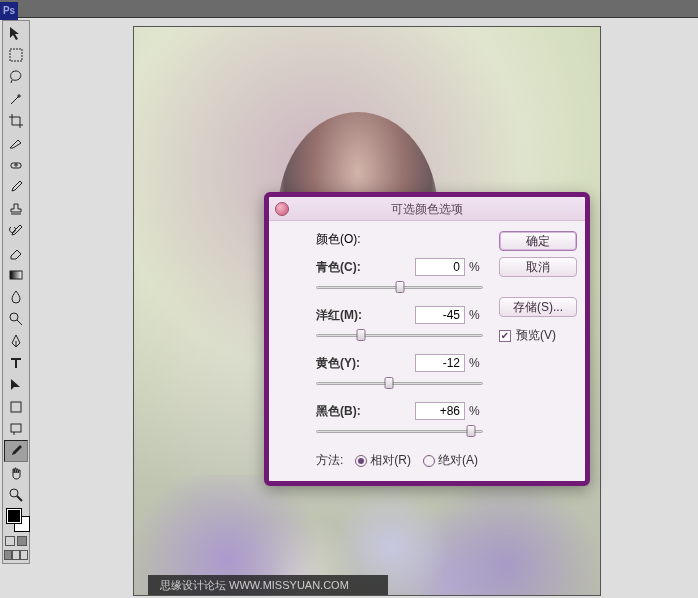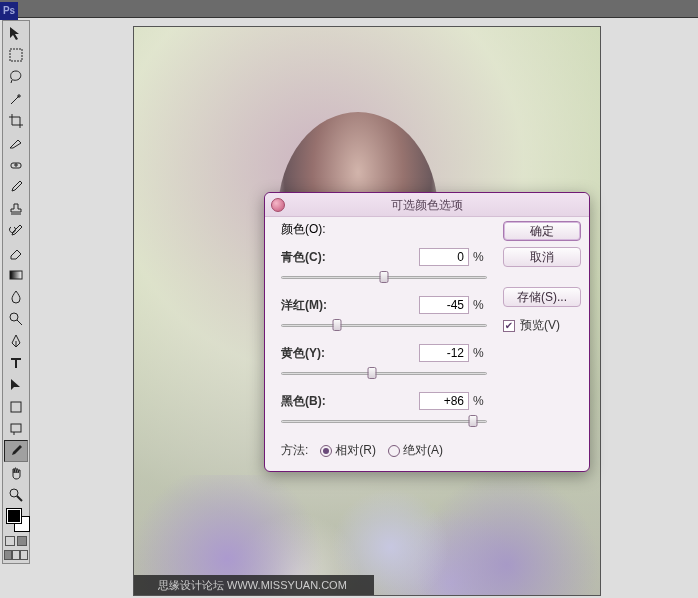--- a/index.html
+++ b/index.html
@@ -38,26 +38,26 @@
 }
 .wm-logo { position: absolute; left: 155px; top: 385px; width: 60px; height: 55px; }
 .wm-leaf1 { position: absolute; left: 24px; top: 0; width: 18px; height: 36px; border-radius: 0 100% 0 100%; background: #1f6e2f; transform: rotate(18deg); }
 .wm-leaf2 { position: absolute; left: 10px; top: 10px; width: 20px; height: 34px; border-radius: 0 100% 0 100%; background: #c7212e; transform: rotate(-6deg); }
 .wm-leaf3 { position: absolute; left: 2px; top: 26px; width: 34px; height: 22px; border-radius: 100% 0 100% 0; background: #f3c21b; transform: rotate(10deg); }
 .wm-text { position: absolute; left: 218px; top: 398px; font-size: 18px; color: #3a4f9b; letter-spacing: 2px; }
 .wm-blue { color: #3a4f9b; }
 .wm-orange { color: #d87a1a; }
 .wm-url { position: absolute; left: 275px; top: 404px; font-size: 11px; color: #555; }
 .wm-sub { position: absolute; left: 215px; top: 420px; font-size: 12px; color: #333; }
-.footer-bar { position: absolute; left: 0; bottom: 0; height: 20px; background: rgba(40,40,40,0.85); color: #ccc; font-size: 11px; padding: 3px 24px; width: 240px; }
-
-.dialog { position: absolute; left: 264px; top: 192px; width: 326px; background: #f5f0f5; border: 1px solid #701a75; border-radius: 6px; box-shadow: 0 4px 16px rgba(0,0,0,0.35); font-size: 12px; }
+.footer-bar { position: absolute; left: 14px; bottom: 0; height: 20px; background: rgba(40,40,40,0.85); color: #ccc; font-size: 11px; padding: 3px 12px; width: 240px; }
+
+.dialog { position: absolute; left: 264px; top: 192px; width: 326px; background: #f5f0f5; border: 5px solid #701a75; border-radius: 6px; box-shadow: 0 4px 16px rgba(0,0,0,0.35); font-size: 12px; }
 .dlg-title { height: 24px; background: linear-gradient(#f1e4f1,#e6d5e6); border-bottom: 1px solid #d4bfd4; border-radius: 6px 6px 0 0; text-align: center; line-height: 24px; color: #584458; position: relative; }
 .dlg-close { position: absolute; left: 6px; top: 5px; width: 14px; height: 14px; border-radius: 50%; background: radial-gradient(circle at 35% 35%,#f5b8c8,#c4557a); border: 1px solid #a34a68; }
-.dlg-body { display: flex; padding: 4px 8px 12px 8px; gap: 8px; }
+.dlg-body { display: flex; padding: 10px 8px 12px 8px; gap: 8px; margin-left: 31px; }
 .dlg-left { flex: 1; }
 .dlg-right { width: 78px; display: flex; flex-direction: column; gap: 6px; }
 
 .color-row { display: flex; align-items: center; gap: 8px; margin-bottom: 8px; padding-left: 8px; }
 .color-combo { display: inline-flex; align-items: center; border: 1px solid #b89db8; background: #fff; height: 20px; }
 .color-sw { width: 26px; height: 14px; margin: 0 4px; border: 1px solid #555; }
 .color-name { padding: 0 6px; font-size: 12px; color: #333; }
 .color-dd { width: 15px; height: 18px; border-left: 1px solid #c9b3c9; display: flex; align-items: center; justify-content: center; color: #7d5a7d; font-size: 9px; }
 
 .slider-row { display: flex; align-items: center; padding: 2px 8px; gap: 4px; }

